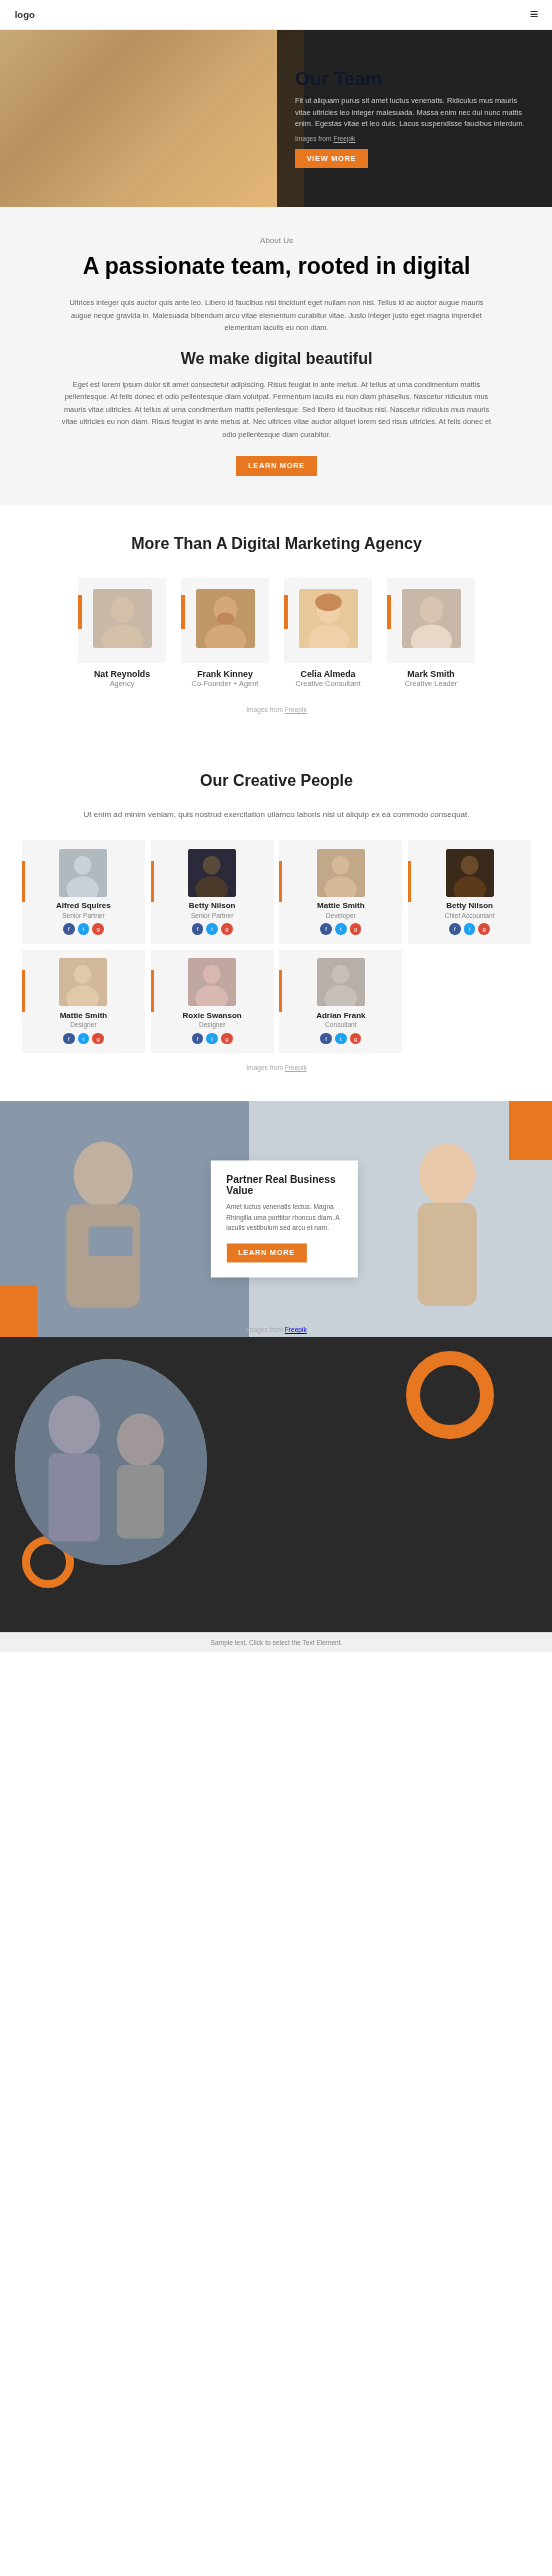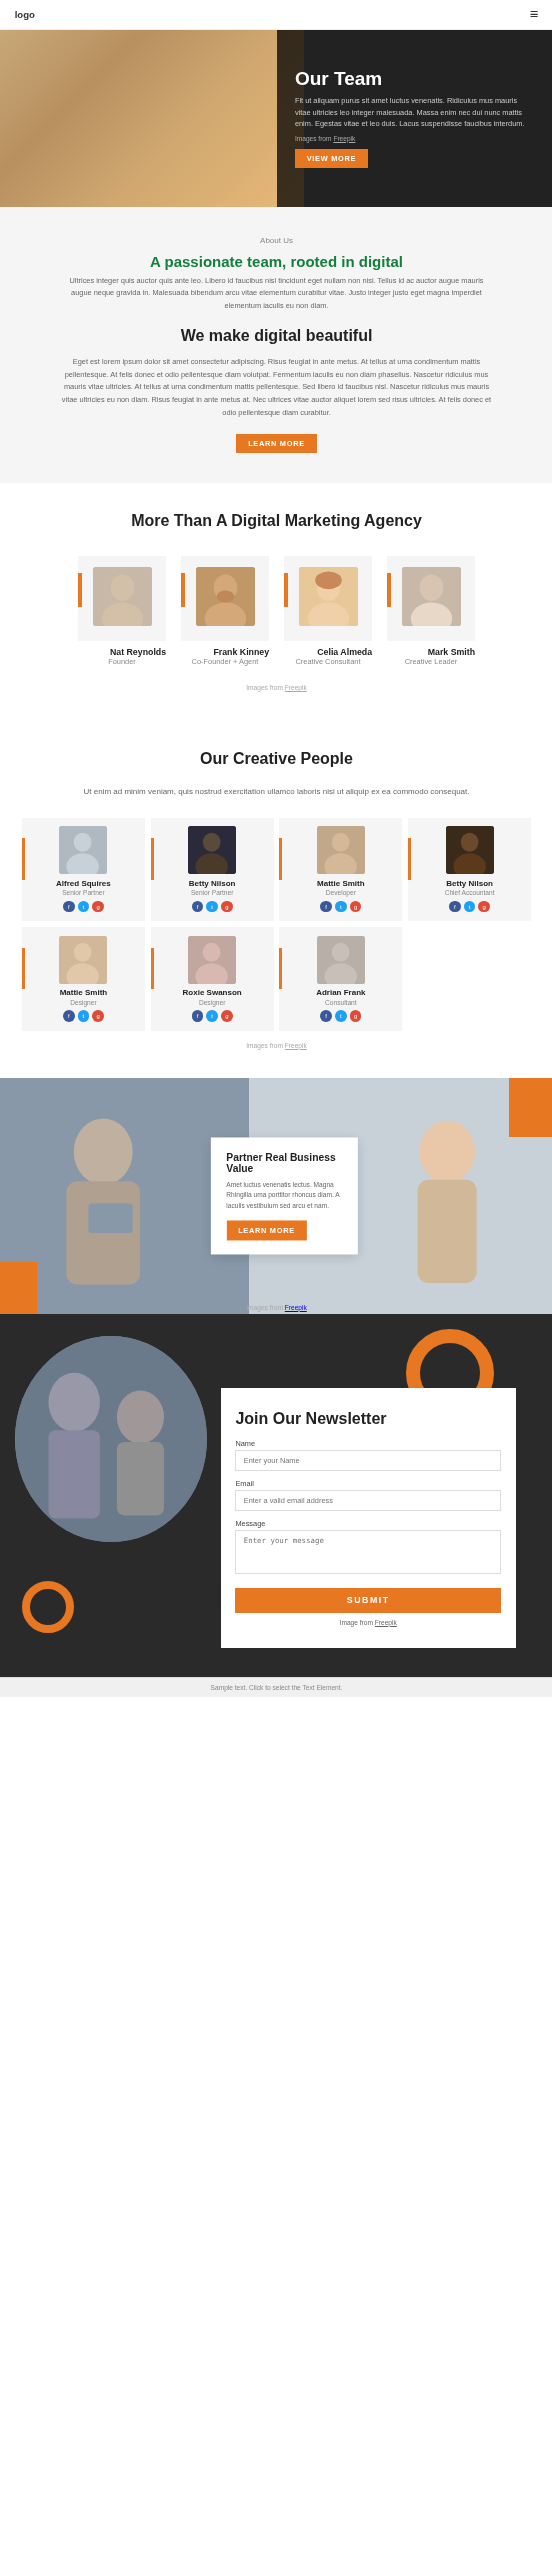--- a/index.html
+++ b/index.html
@@ -28,36 +28,36 @@
     .hero-photo-group::before {
       content: ''; position: absolute; width: 100%; height: 100%;
       background: linear-gradient(135deg, #c8a878 0%, #b89060 30%, #d0a870 60%, #e8b878 100%);
     }
     .hero-overlay {
       position: absolute; right: 0; top: 0; width: 50%; height: 100%;
       background: rgba(0,0,0,0.75);
       display: flex; flex-direction: column; justify-content: center;
       padding: 14.7px 18.4px;
     }
-    .hero-title { color: #ffffff; font-size: 19px; font-weight: bold; margin-bottom: 5.9px; }
+    .hero-title { color: #0f172a; font-size: 19px; font-weight: bold; margin-bottom: 5.9px; }
     .hero-text { color: #ccc; font-size: 7.4px; line-height: 1.5; margin-bottom: 5.9px; }
     .hero-source { color: #aaa; font-size: 6.6px; margin-bottom: 7.4px; }
     .hero-source a { color: #aaa; }
     .btn-orange {
       background: #e87722; color: #fff; border: none; padding: 5.2px 11.8px;
       font-size: 7.4px; cursor: pointer; text-transform: uppercase;
       letter-spacing: 0.7px; font-weight: bold; display: inline-block; width: fit-content;
     }
 
     
     .about-section {
       background: #f5f5f5; padding: 29.5px 59px; text-align: center;
     }
     .about-label { font-size: 8px; color: #888; margin-bottom: 7.4px; }
-    .about-title { font-size: 15px; font-weight: bold; color: #15803d; margin-bottom: 3px; line-height: 1.3; }
+    .about-title { font-size: 23px; font-weight: bold; color: #000000; margin-bottom: 15px; line-height: 1.3; }
     .about-text { font-size: 7.4px; color: #666; line-height: 1.7; margin-bottom: 14.7px; }
     .about-subtitle { font-size: 16px; font-weight: bold; color: #222; margin-bottom: 11px; }
 
     
     .team-section { padding: 29.5px 22px; background: #fff; text-align: center; }
     .section-title { font-size: 16px; font-weight: bold; color: #222; margin-bottom: 18.4px; }
     .team-grid { display: flex; justify-content: center; gap: 0; flex-wrap: wrap; }
     .team-card {
       width: 103px; padding: 7.4px; text-align: center; position: relative;
     }
@@ -71,21 +71,21 @@
     }
     .team-avatar {
       width: 59px; height: 59px; border-radius: 2.9px; margin: 0 auto 3.7px;
       overflow: hidden; background: #ccc;
     }
     
     .av-nat { background: linear-gradient(135deg, #d4c4b0, #c0a888); }
     .av-frank { background: linear-gradient(135deg, #c8a878, #b89060); }
     .av-celia { background: linear-gradient(135deg, #e8c8a0, #d4a878); }
     .av-mark { background: linear-gradient(135deg, #d0c0b0, #c0a890); }
-    .team-name { font-size: 8.8px; font-weight: bold; color: #222; text-align: right; }
+    .team-name { font-size: 8.8px; font-weight: bold; color: #222; }
     .team-role { font-size: 7.4px; color: #888; }
     .team-source { font-size: 6.6px; color: #aaa; margin-top: 11px; }
     .team-source a { color: #aaa; }
 
     
     .creative-section { padding: 29.5px 22px; background: #fff; text-align: center; }
     .section-desc { font-size: 8px; color: #666; margin-bottom: 18.4px; line-height: 1.6; }
     .creative-grid {
       display: grid; grid-template-columns: repeat(4, 1fr); gap: 5.9px;
       margin-bottom: 5.9px;
@@ -258,21 +258,21 @@
       <div class="team-card-inner">
         <div class="team-avatar av-nat">
           <svg width="59" height="59" viewBox="0 0 80 80">
             <rect width="80" height="80" fill="#c8b8a8"></rect>
             <ellipse cx="40" cy="28" rx="16" ry="18" fill="#d4c0a8"></ellipse>
             <ellipse cx="40" cy="70" rx="28" ry="22" fill="#d4c0a8"></ellipse>
           </svg>
         </div>
       </div>
       <div class="team-name">Nat Reynolds</div>
-      <div class="team-role">Founder</div>
+      <div class="team-role">Agency</div>
     </div>
 
     <div class="team-card">
       <div class="team-card-inner">
         <div class="team-avatar av-frank">
           <svg width="59" height="59" viewBox="0 0 80 80">
             <rect width="80" height="80" fill="#c09868"></rect>
             <ellipse cx="40" cy="28" rx="16" ry="18" fill="#d4a878"></ellipse>
             <ellipse cx="40" cy="70" rx="28" ry="22" fill="#d4a878"></ellipse>
 
@@ -499,43 +499,18 @@
     <svg width="192" height="206" viewBox="0 0 260 280">
       <rect width="260" height="280" fill="#6a7a8a"></rect>
 
       <ellipse cx="80" cy="90" rx="35" ry="40" fill="#9898a8"></ellipse>
       <rect x="45" y="128" width="70" height="120" rx="10" fill="#8888a0"></rect>
       <ellipse cx="170" cy="110" rx="32" ry="36" fill="#a09898"></ellipse>
       <rect x="138" y="144" width="64" height="100" rx="10" fill="#909090"></rect>
     </svg>
   </div>
 
-  <div class="newsletter-content">
-    <h2 class="newsletter-title">Join Our Newsletter</h2>
-    
-    <div class="newsletter-field">
-      <label class="newsletter-label">Name</label>
-      <input class="newsletter-input" type="text" placeholder="Enter your Name" style="">
-    </div>
-    
-    <div class="newsletter-field">
-      <label class="newsletter-label">Email</label>
-      <input class="newsletter-input" type="email" placeholder="Enter a valid email address" style="">
-    </div>
-    
-    <div class="newsletter-field">
-      <label class="newsletter-label">Message</label>
-      <textarea class="newsletter-textarea" placeholder="Enter your message" style=""></textarea>
-    </div>
-    
-    <button class="btn-submit">SUBMIT</button>
-    
-    <p class="newsletter-source">
-      <span>Image from</span>
-      <a href="#">Freepik</a>
-    </p>
-  </div>
 </section>
 
 <footer class="footer-bar">
   <span>Sample text. Click to select the Text Element.</span>
 </footer>
 
 
 </body></html>

